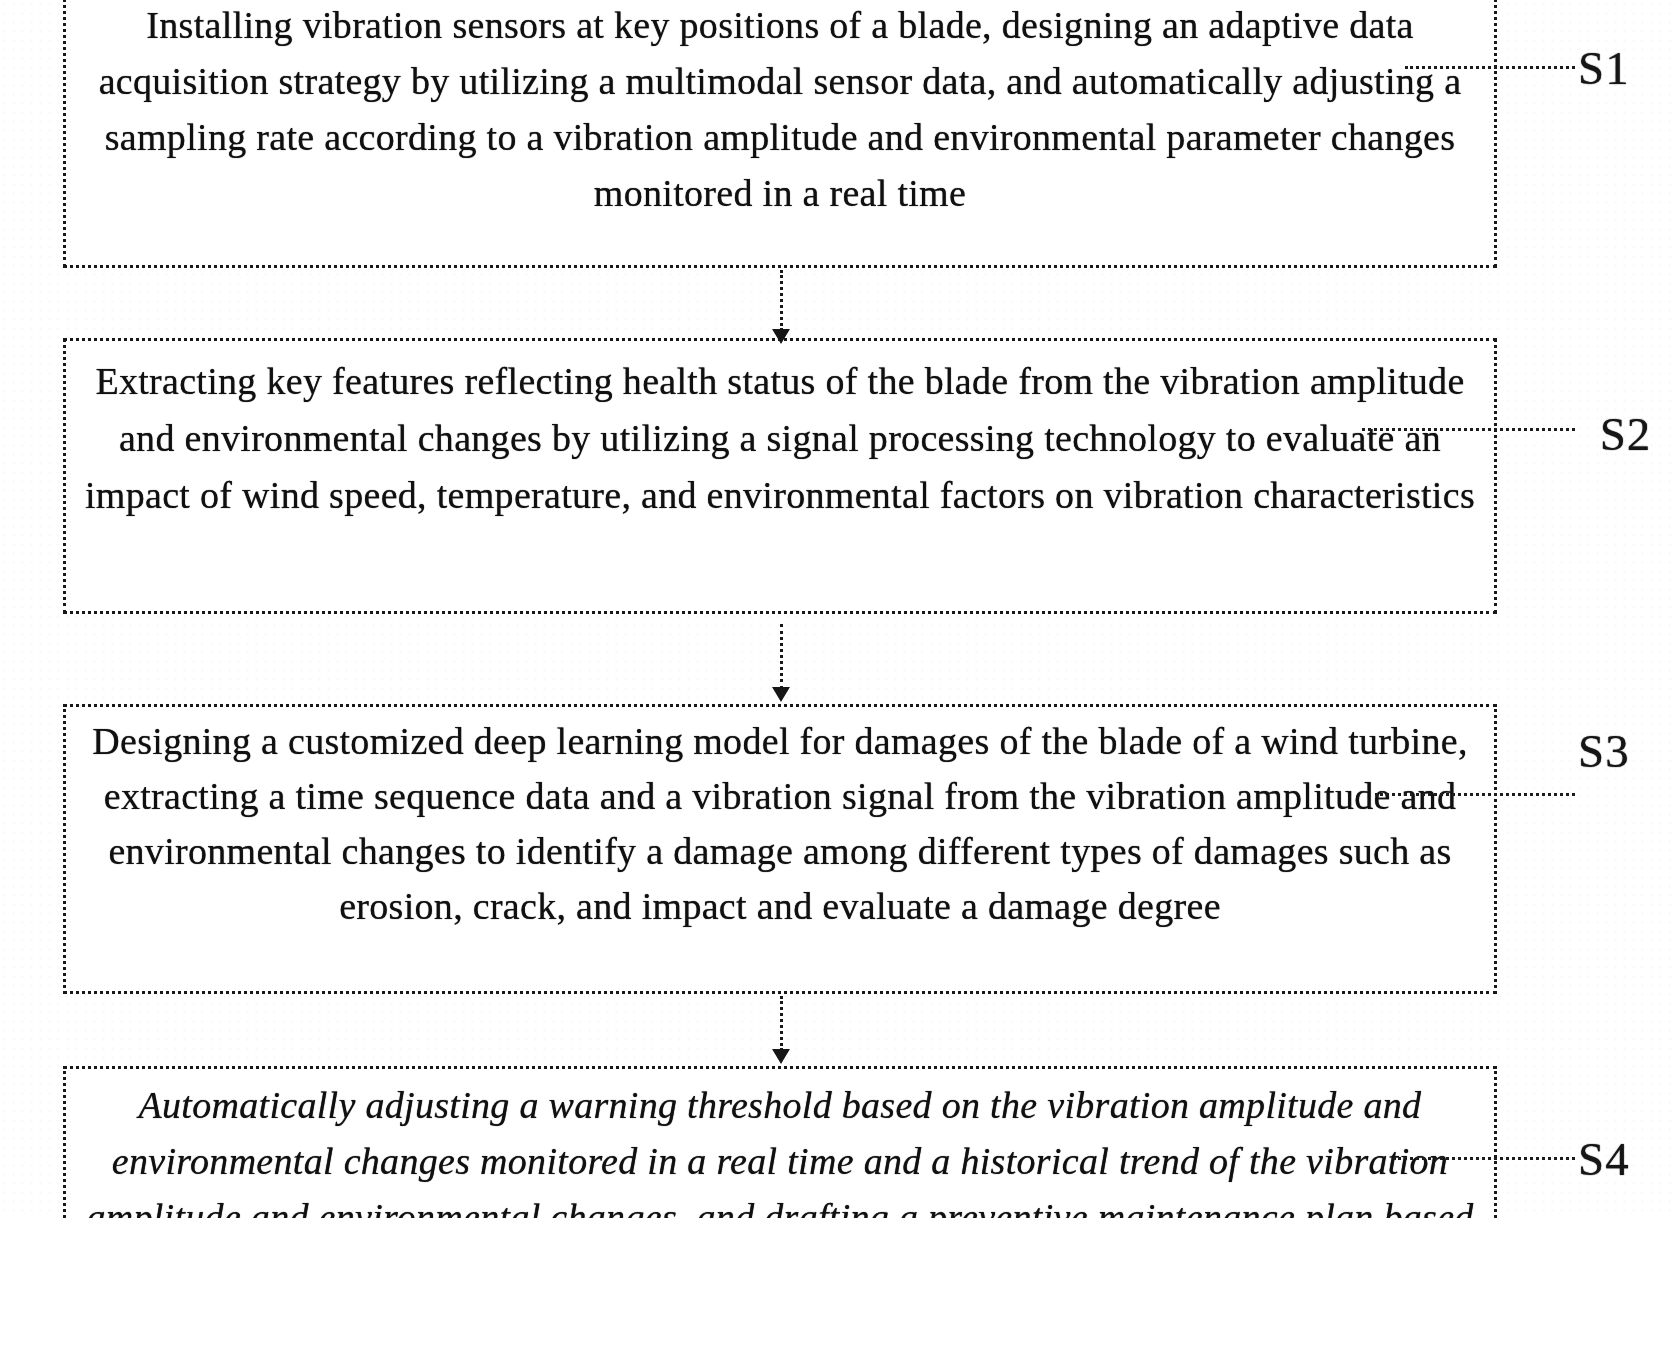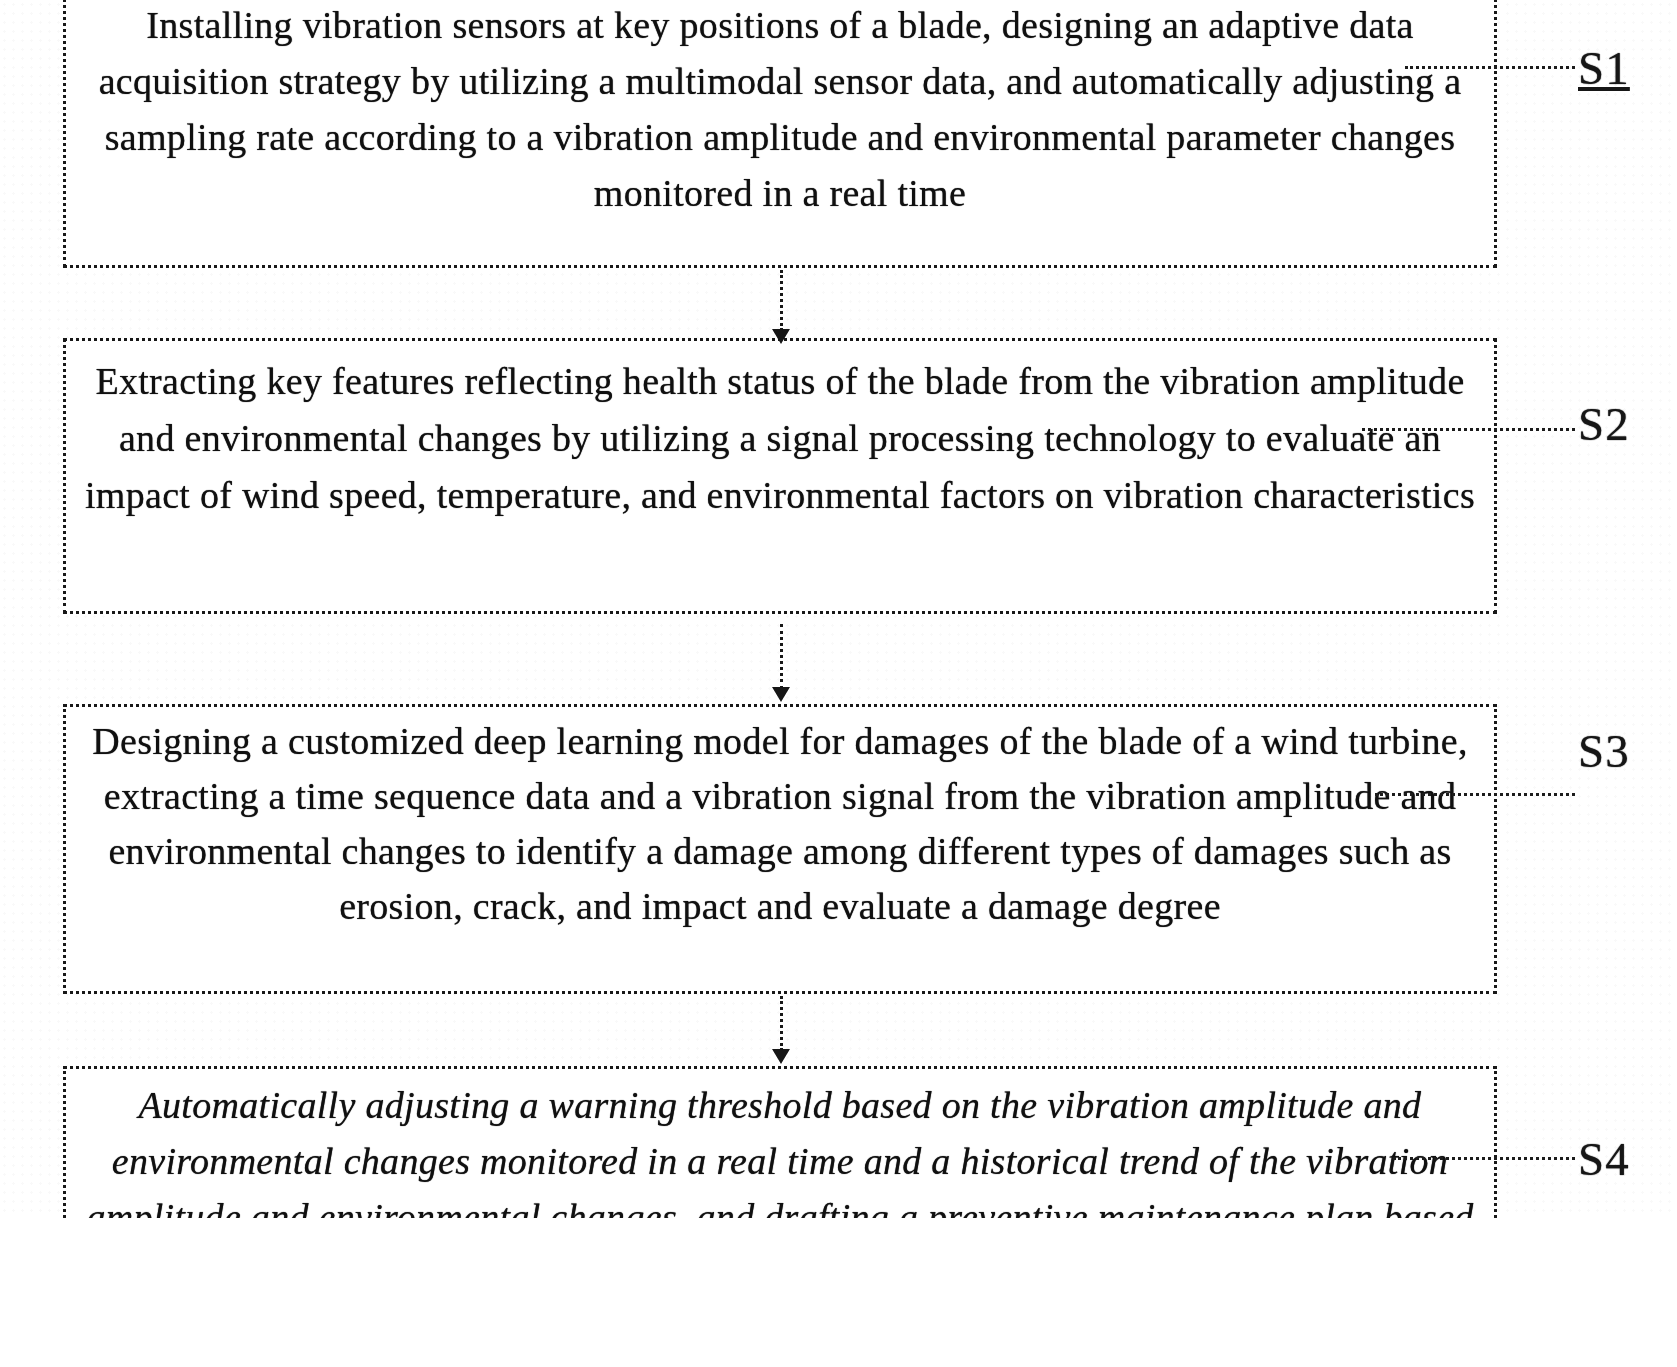--- a/index.html
+++ b/index.html
@@ -79,22 +79,22 @@
   .step-label {
     position: absolute;
     left: 1578px;
     width: 95px;
     font-size: 47px;
     line-height: 52px;
     letter-spacing: 1px;
     text-shadow: 0 0 1.3px rgba(10,10,10,0.9);
     color: #1a1a1a;
   }
-  #label-s1 { top: 42px; text-decoration: underline; }
-  #label-s2 { top: 398px; }
+  #label-s1 { top: 42px; }
+  #label-s2 { top: 408px; text-align: center; }
   #label-s3 { top: 725px; }
   #label-s4 { top: 1133px; }
 </style>
 </head>
 <body>
 
 <div class="canvas">
 
   <div class="step-box" id="box-s1">
     <span>Installing vibration sensors at key positions of a blade, designing an adaptive data acquisition strategy by utilizing a multimodal sensor data, and automatically adjusting a sampling rate according to a vibration amplitude and environmental parameter changes monitored in a real time</span>

